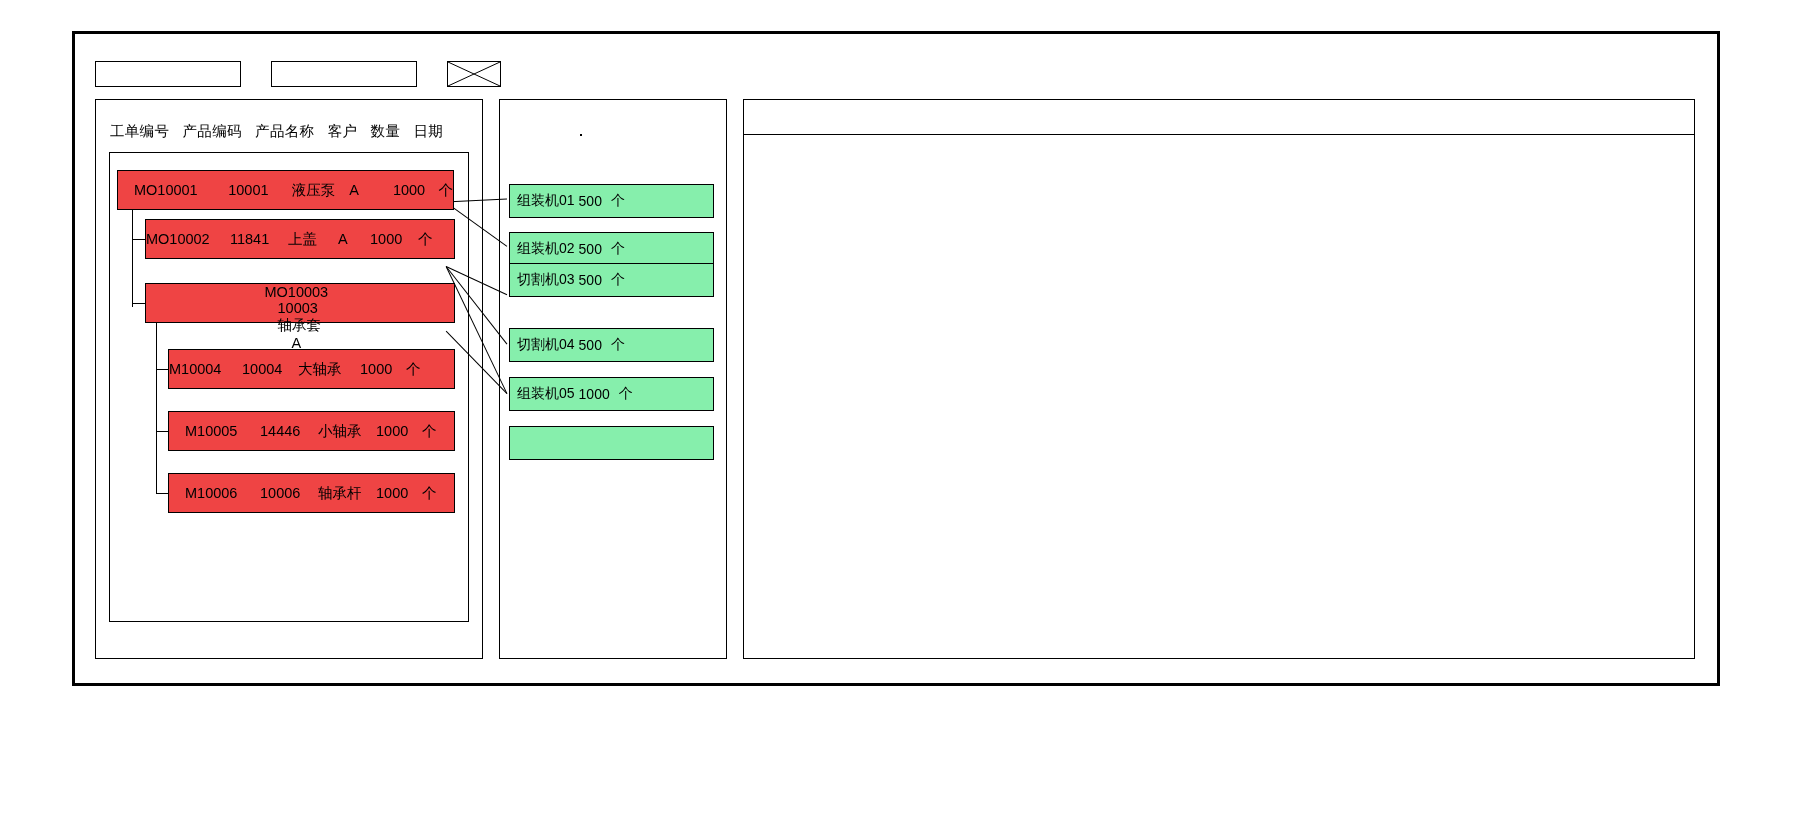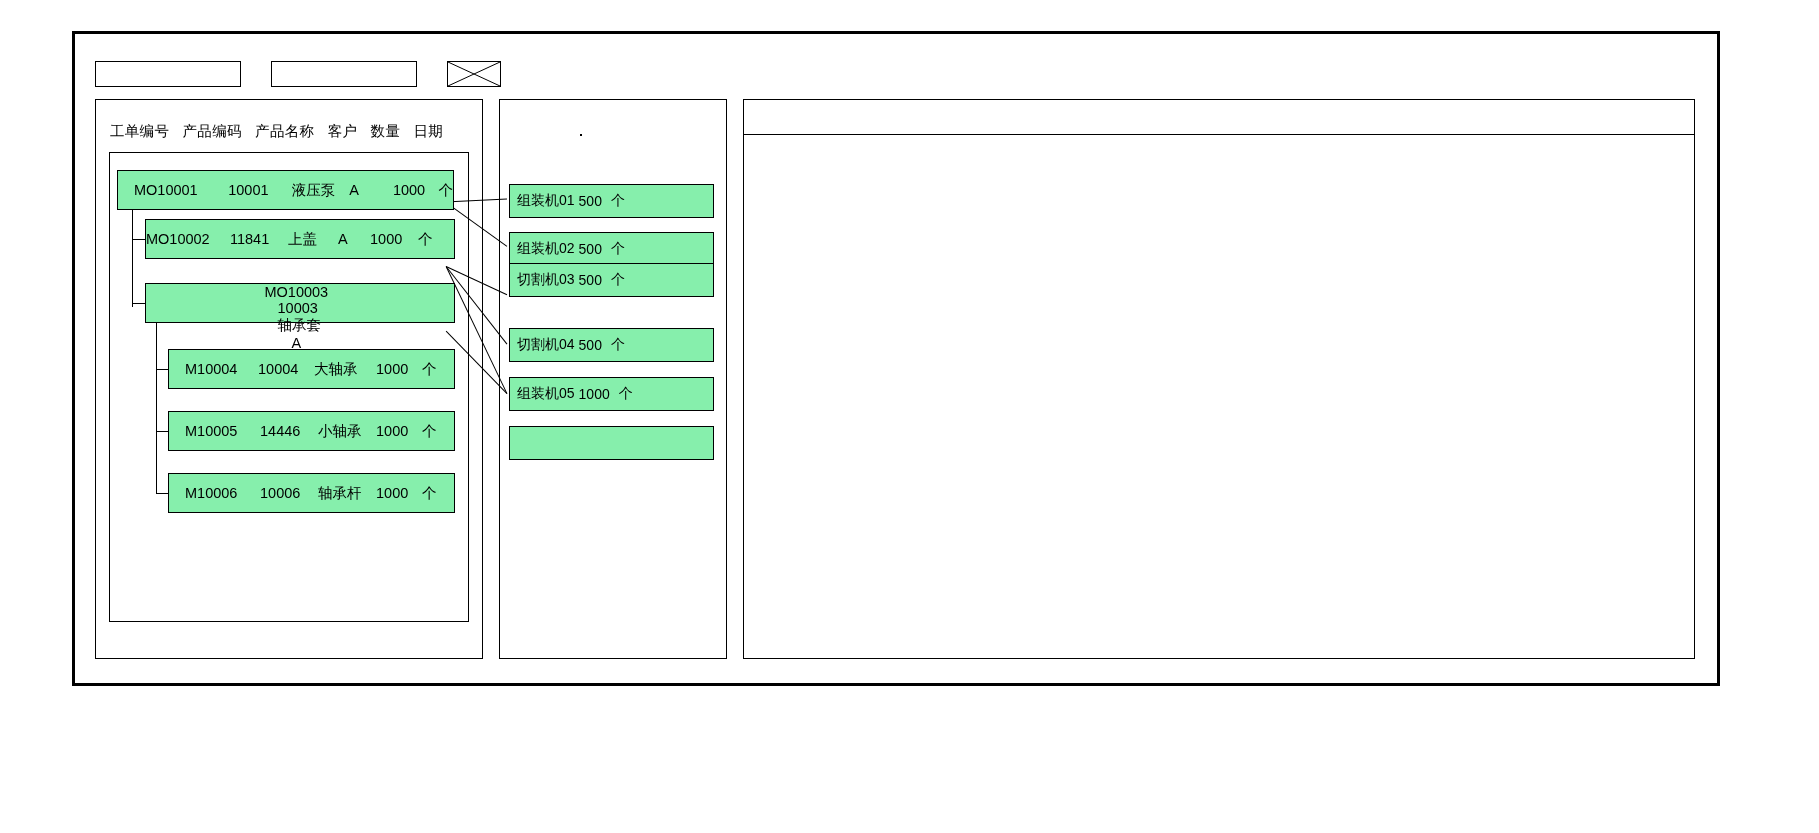--- a/index.html
+++ b/index.html
@@ -101,34 +101,34 @@
     border: 1px solid #000000;
     box-sizing: border-box;
   }
 
   
   .tree-row {
     position: absolute;
     height: 40px;
     border: 1px solid #000000;
     box-sizing: border-box;
-    background: #86efac;
+    background: #ef4444;
     display: flex;
     align-items: center;
     font-size: 14.5px;
     white-space: nowrap;
     z-index: 3;
   }
   .tree-row .cell { display: inline-block; }
 
   
   .tree-row.d0 { left: 7px;  top: 17px;  width: 337px; padding-left: 16px; }
   .tree-row.d1 { left: 35px; top: 66px;  width: 310px; }
   .tree-row.d1b{ left: 35px; top: 130px; width: 310px; padding-left: 13px; flex-direction: column; }
-  .tree-row.d2 { left: 58px; top: 196px; width: 287px; padding-left: 16px; }
+  .tree-row.d2 { left: 58px; top: 196px; width: 287px; padding-left: 0; }
   .tree-row.d2b{ left: 58px; top: 258px; width: 287px; padding-left: 16px; }
   .tree-row.d2c{ left: 58px; top: 320px; width: 287px; padding-left: 16px; }
 
   
   .tline { position: absolute; background: #000000; z-index: 1; }
 
   
   #mid-panel {
     position: absolute;
     left: 404px;

